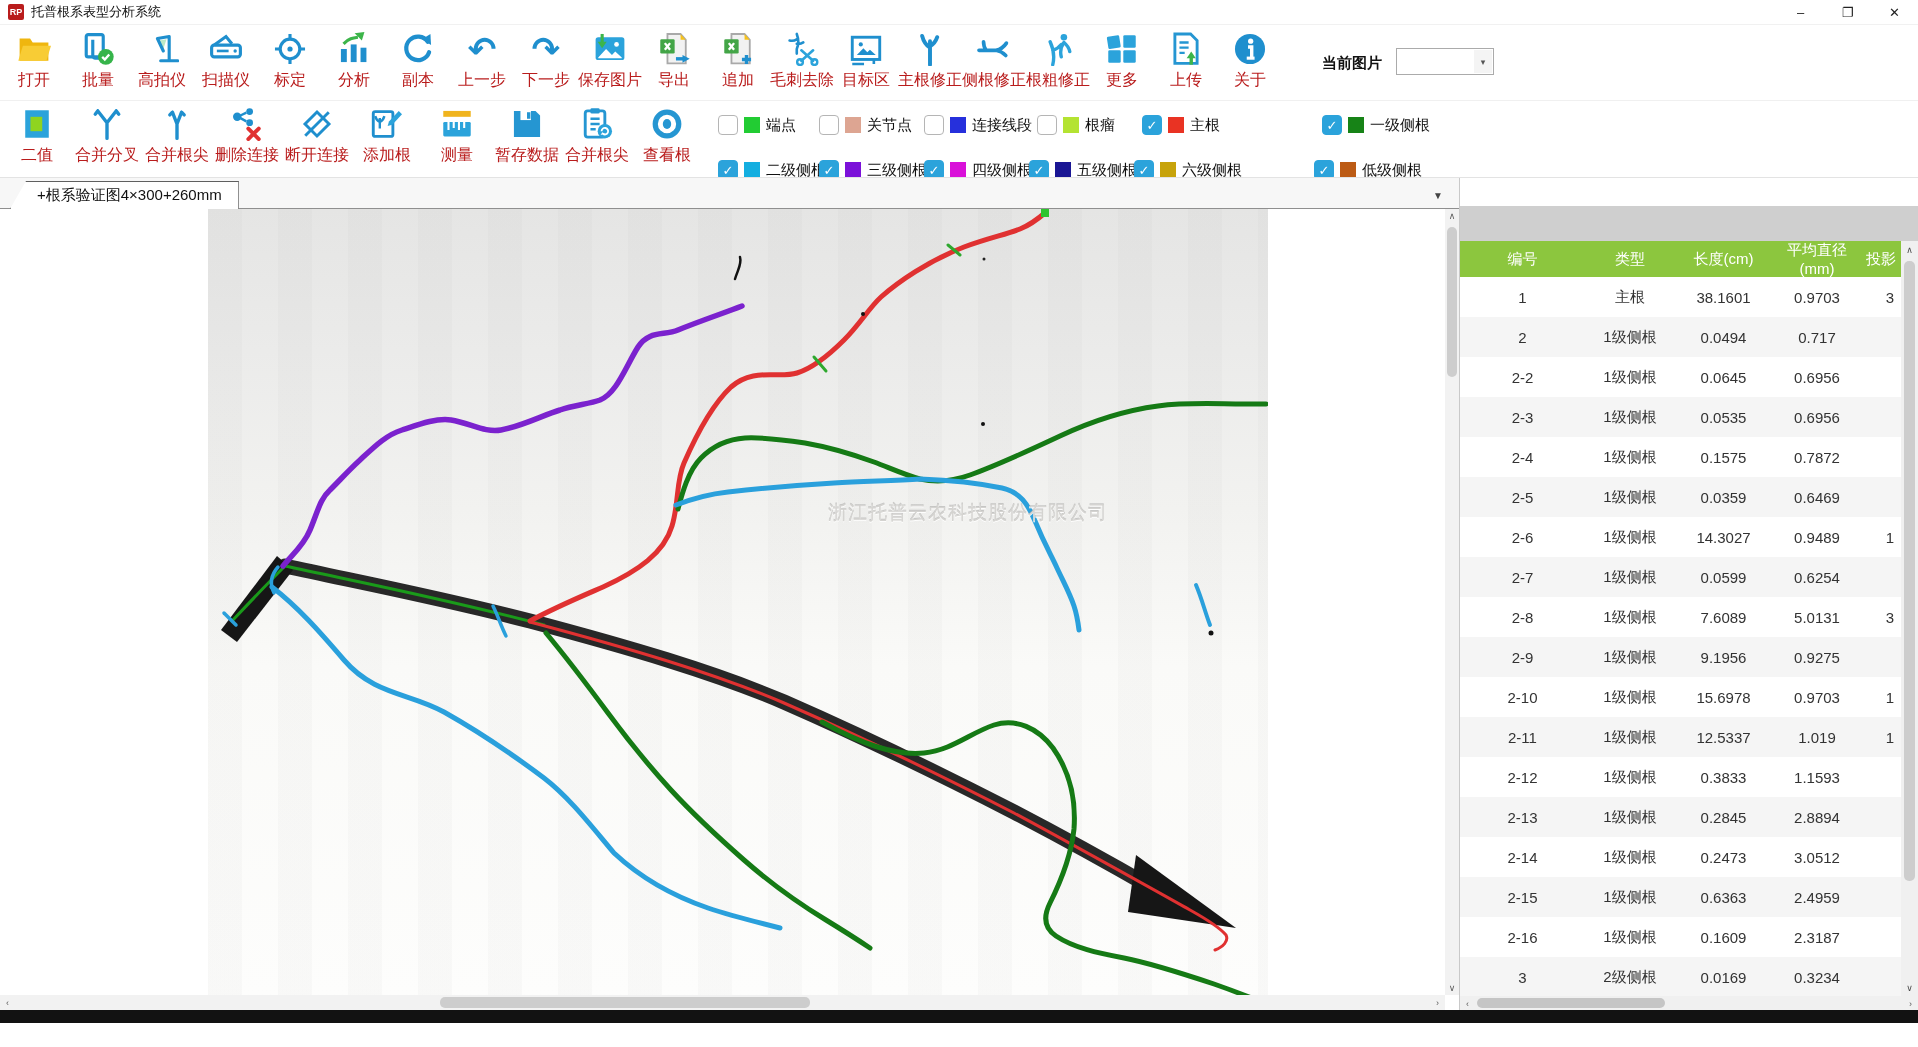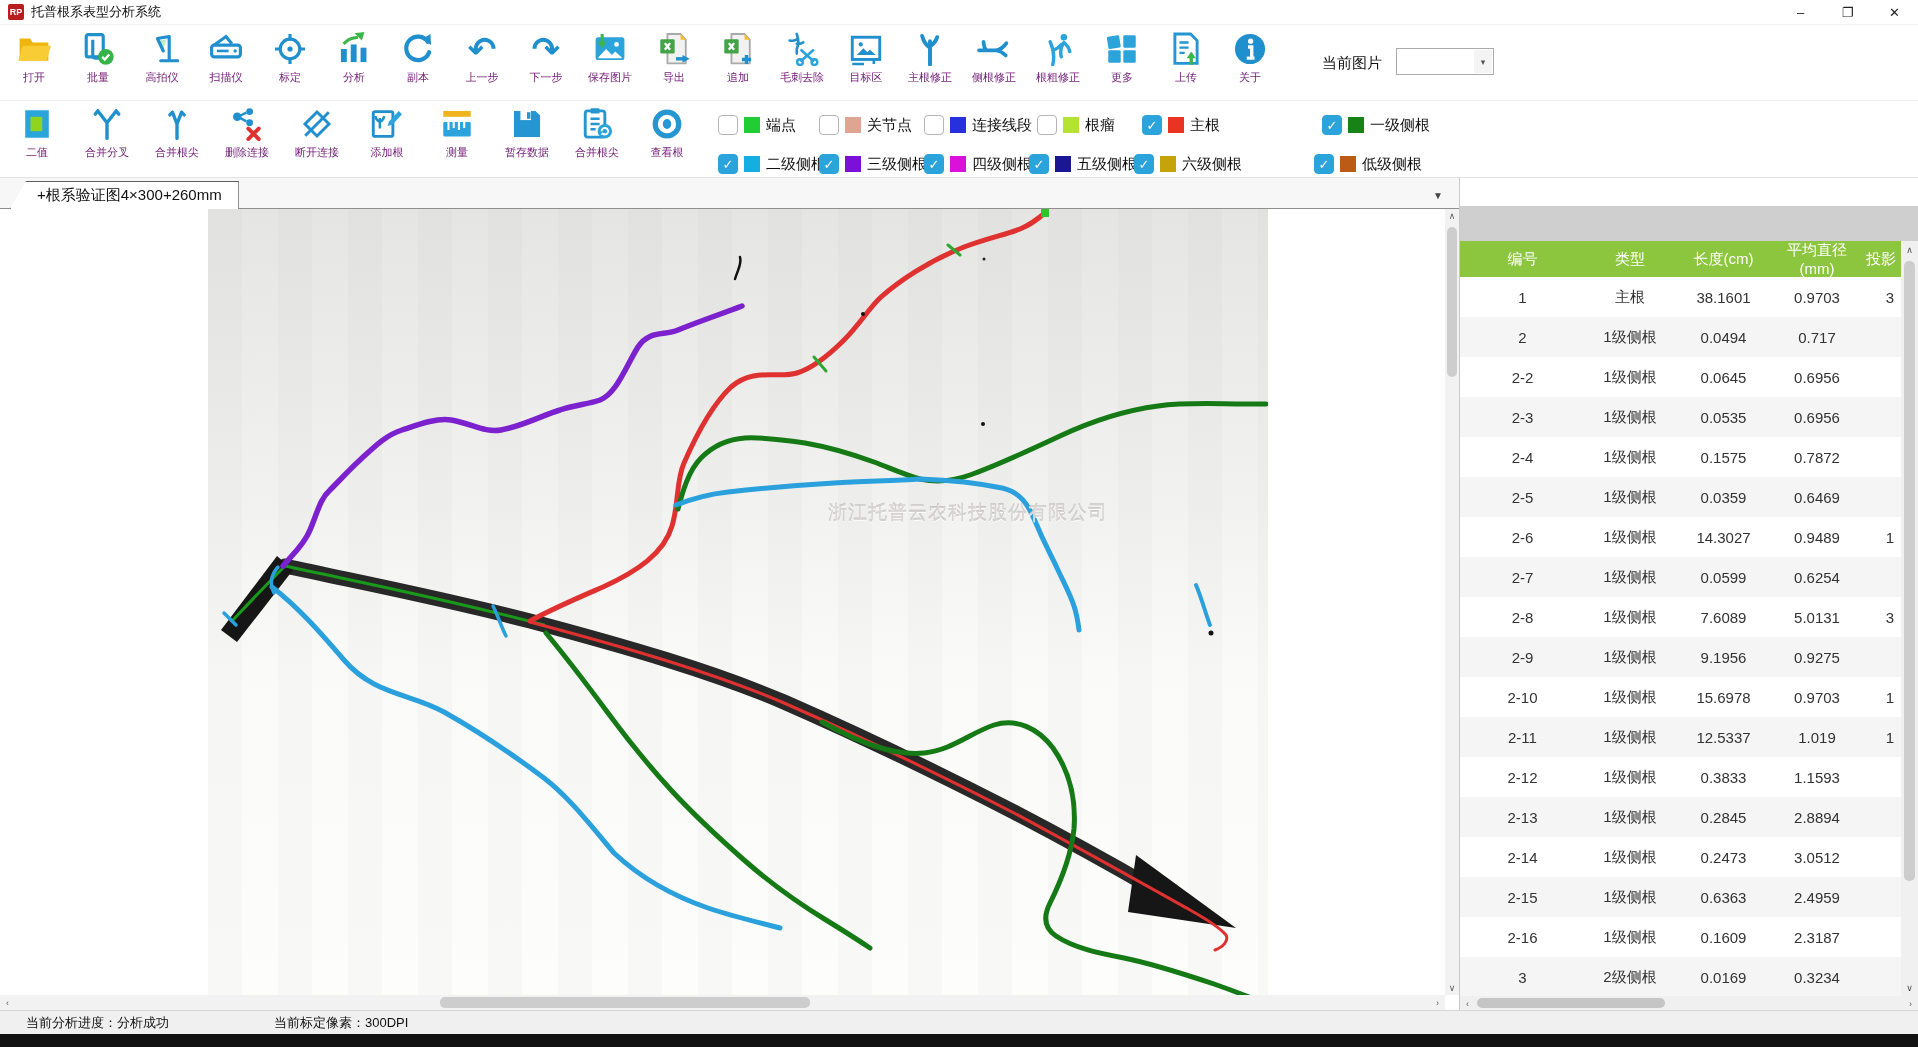--- a/index.html
+++ b/index.html
@@ -14,29 +14,29 @@
   .title-text { font-size:13px; }
   .win-controls { margin-left:auto; display:flex; height:25px; }
   .win-btn { width:47px; height:25px; display:flex; align-items:center; justify-content:center; font-size:13px; color:#222; }
 
   
   .toolbar1 { height:76px; display:flex; align-items:flex-start; padding:5px 0 0 2px; border-bottom:1px solid #f0f0f0; }
   .toolbar2 { height:76px; display:flex; align-items:flex-start; padding:4px 0 0 2px; }
   .tb-item { width:64px; display:flex; flex-direction:column; align-items:center; gap:2px; cursor:default; }
   .toolbar2 .tb-item { width:70px; }
   .tb-ic { height:38px; width:38px; display:flex; align-items:center; justify-content:center; }
-  .tb-label { font-size:11px; color:#701a75; white-space:nowrap; }
+  .tb-label { font-size:16px; color:#b91c1c; white-space:nowrap; }
   .glyph-arrow { font-size:34px; line-height:34px; color:#1F8FCE; font-weight:bold; }
-  .cur-img-label { font-size:15px; margin:24px 0 0 40px; white-space:nowrap; }
+  .cur-img-label { font-size:15px; margin:24px 0 0 40px; white-space:nowrap;font-weight:bold; }
   .combo { margin:18px 0 0 14px; width:98px; height:27px; background:#fff; border:1px solid #ABABAB; position:relative; }
   .combo .drop { position:absolute; right:1px; top:1px; bottom:1px; width:18px; background:#f4f4f4; color:#555;
     font-size:9px; display:flex; align-items:center; justify-content:center; }
 
   
-  .legend { display:flex; flex-direction:column; gap:13px; padding-top:7px; margin-left:16px; }
+  .legend { display:flex; flex-direction:column; gap:19px; padding-top:7px; margin-left:16px; }
   .legend-row { display:flex; align-items:center; height:26px; }
   .legend-item { display:flex; align-items:center; gap:6px; }
   .cbx { width:20px; height:20px; border-radius:4px; border:1px solid #B5B5B5; background:#fff; flex:0 0 auto;
     display:flex; align-items:center; justify-content:center; font-size:13px; font-weight:bold; color:#fff; }
   .cbx.checked { background:#2BA3DB; border-color:#2BA3DB; }
   .swatch { width:16px; height:16px; flex:0 0 auto; }
   .legend-label { font-size:15px; white-space:nowrap; }
 
   
   .workspace { display:flex; height:833px; border-top:1px solid #e3e3e3; }
@@ -705,18 +705,14 @@
         </div>
         <div class="table-hscroll">
           <div class="scroll-btn h-lf">‹</div>
           <div class="th-thumb"></div>
           <div class="scroll-btn h-rt">›</div>
         </div>
       </div>
     </div>
   </div>
 
-  <div class="statusbar">
-    <span class="status-progress">当前分析进度：分析成功</span>
-    <span class="status-calib">当前标定像素：300DPI</span>
-  </div>
   <div class="black-strip"></div>
 </div>
 
 </body></html>

